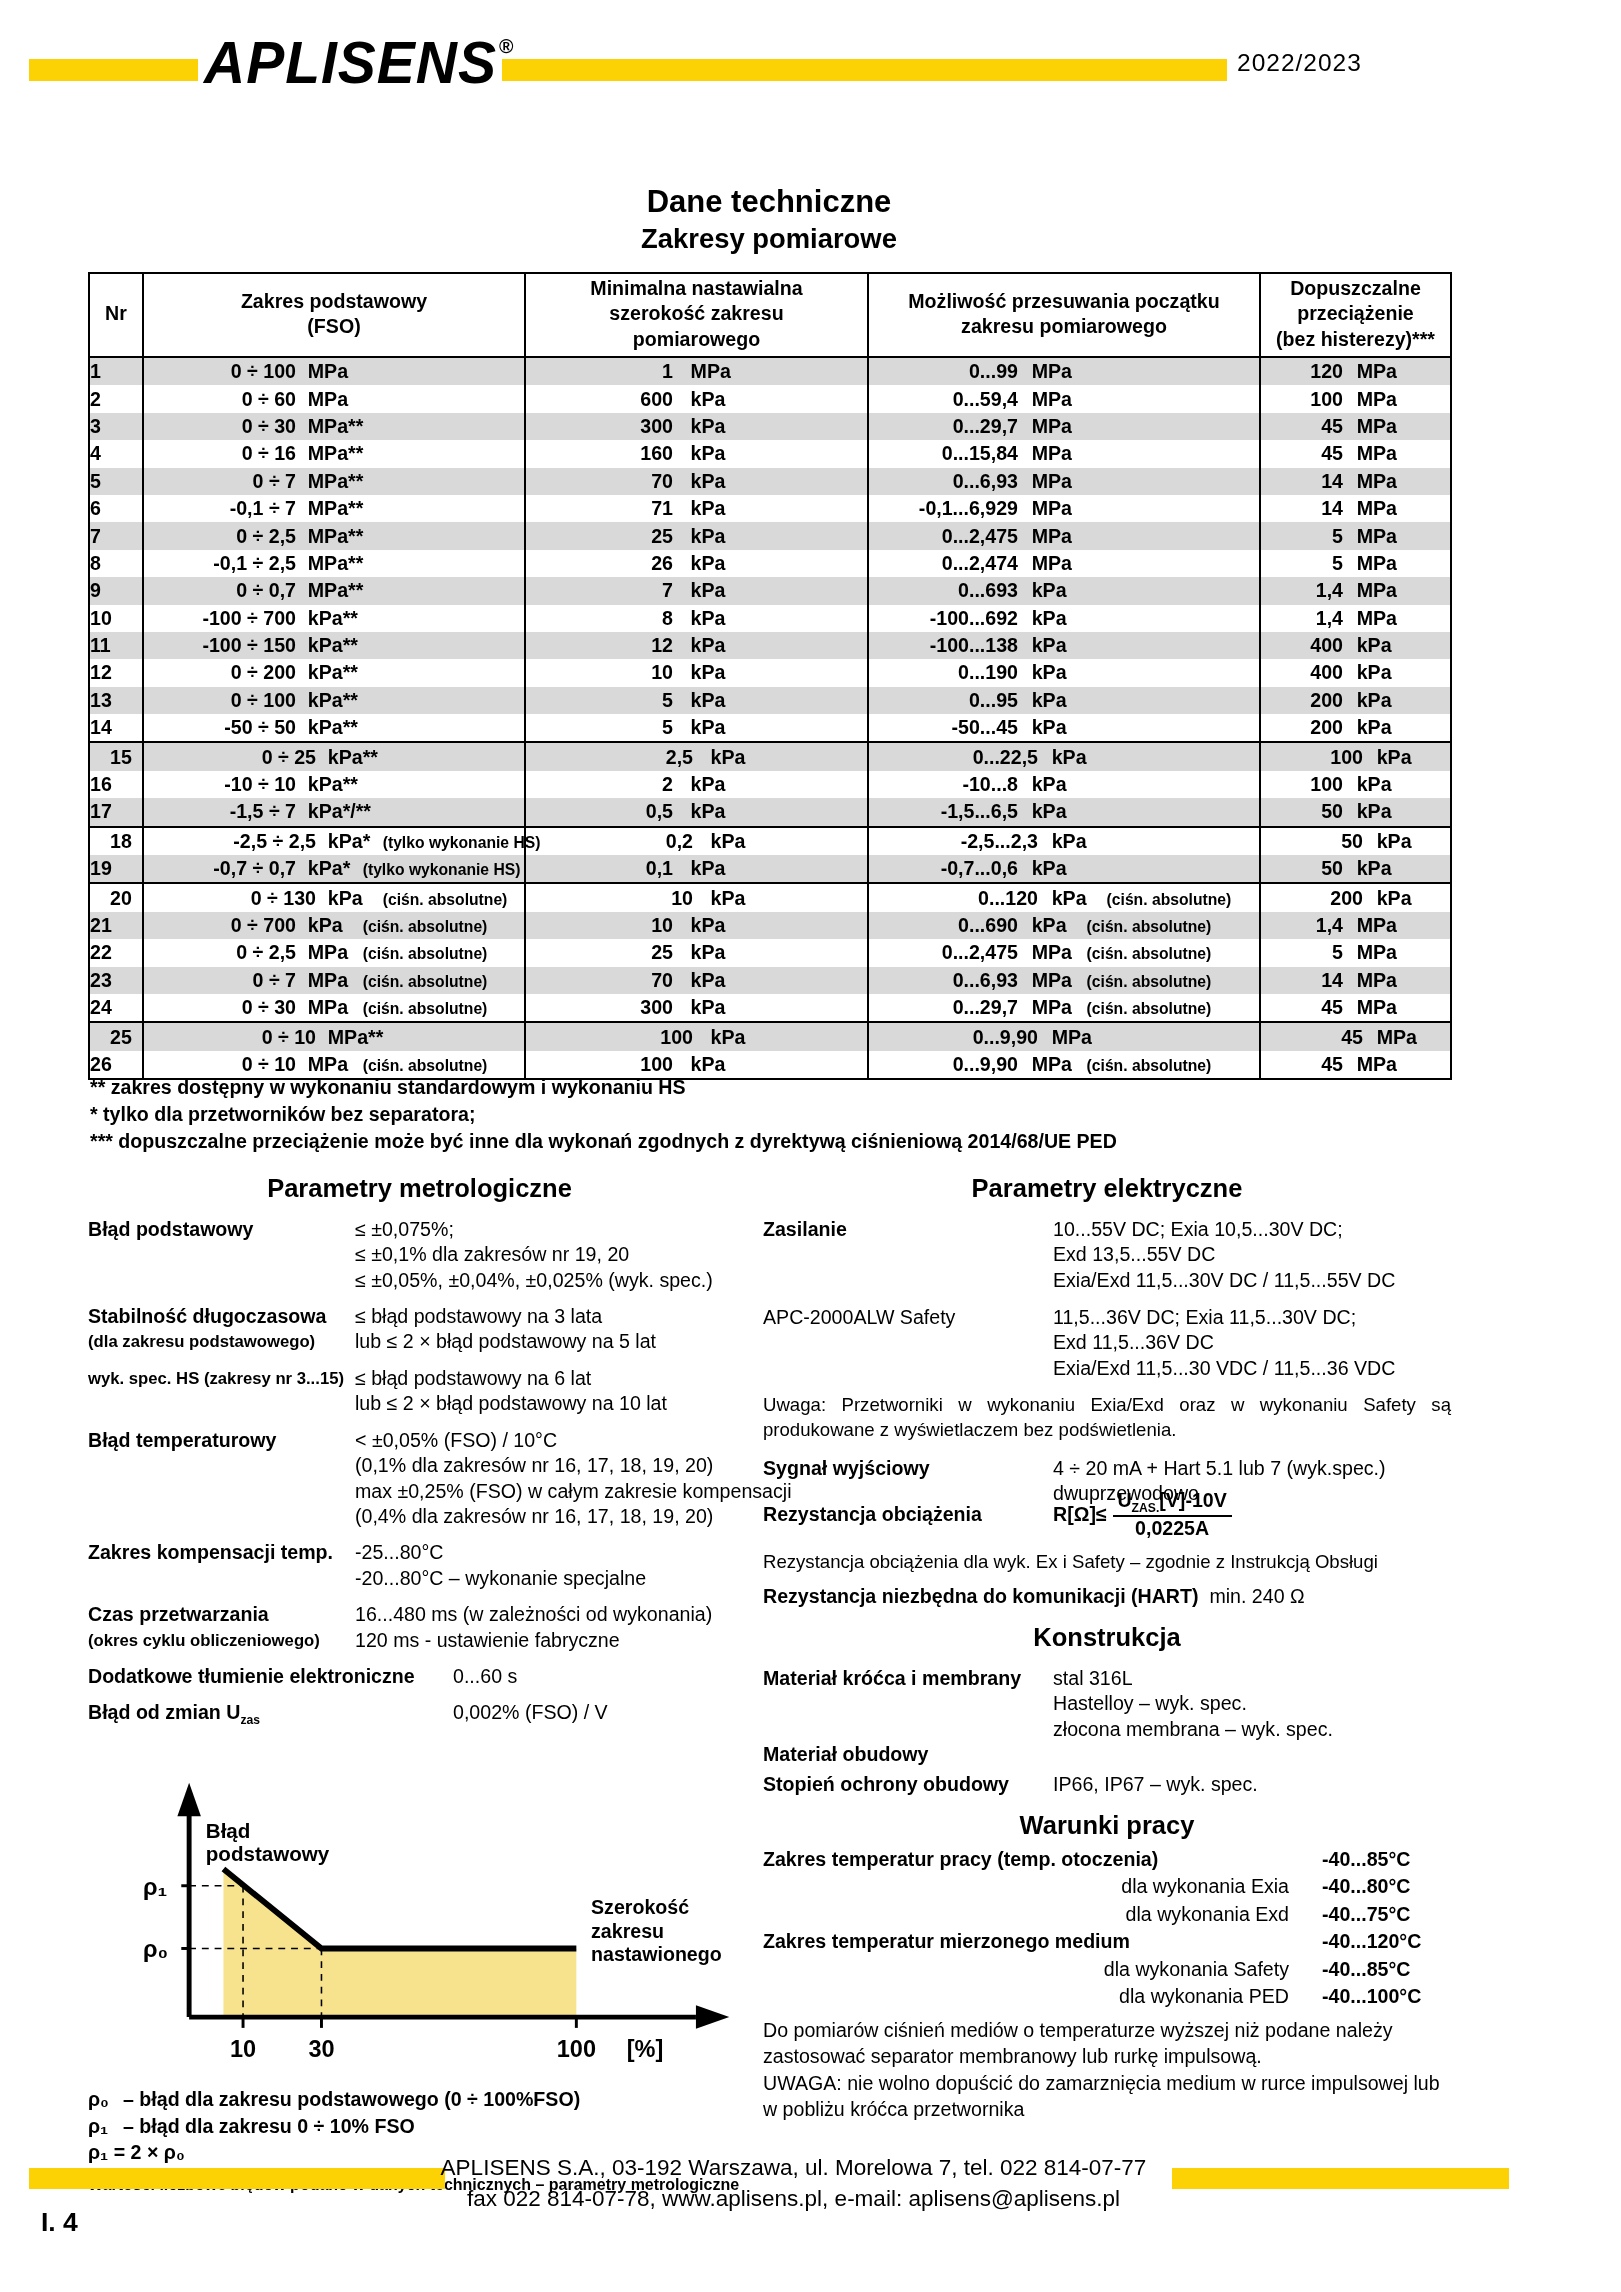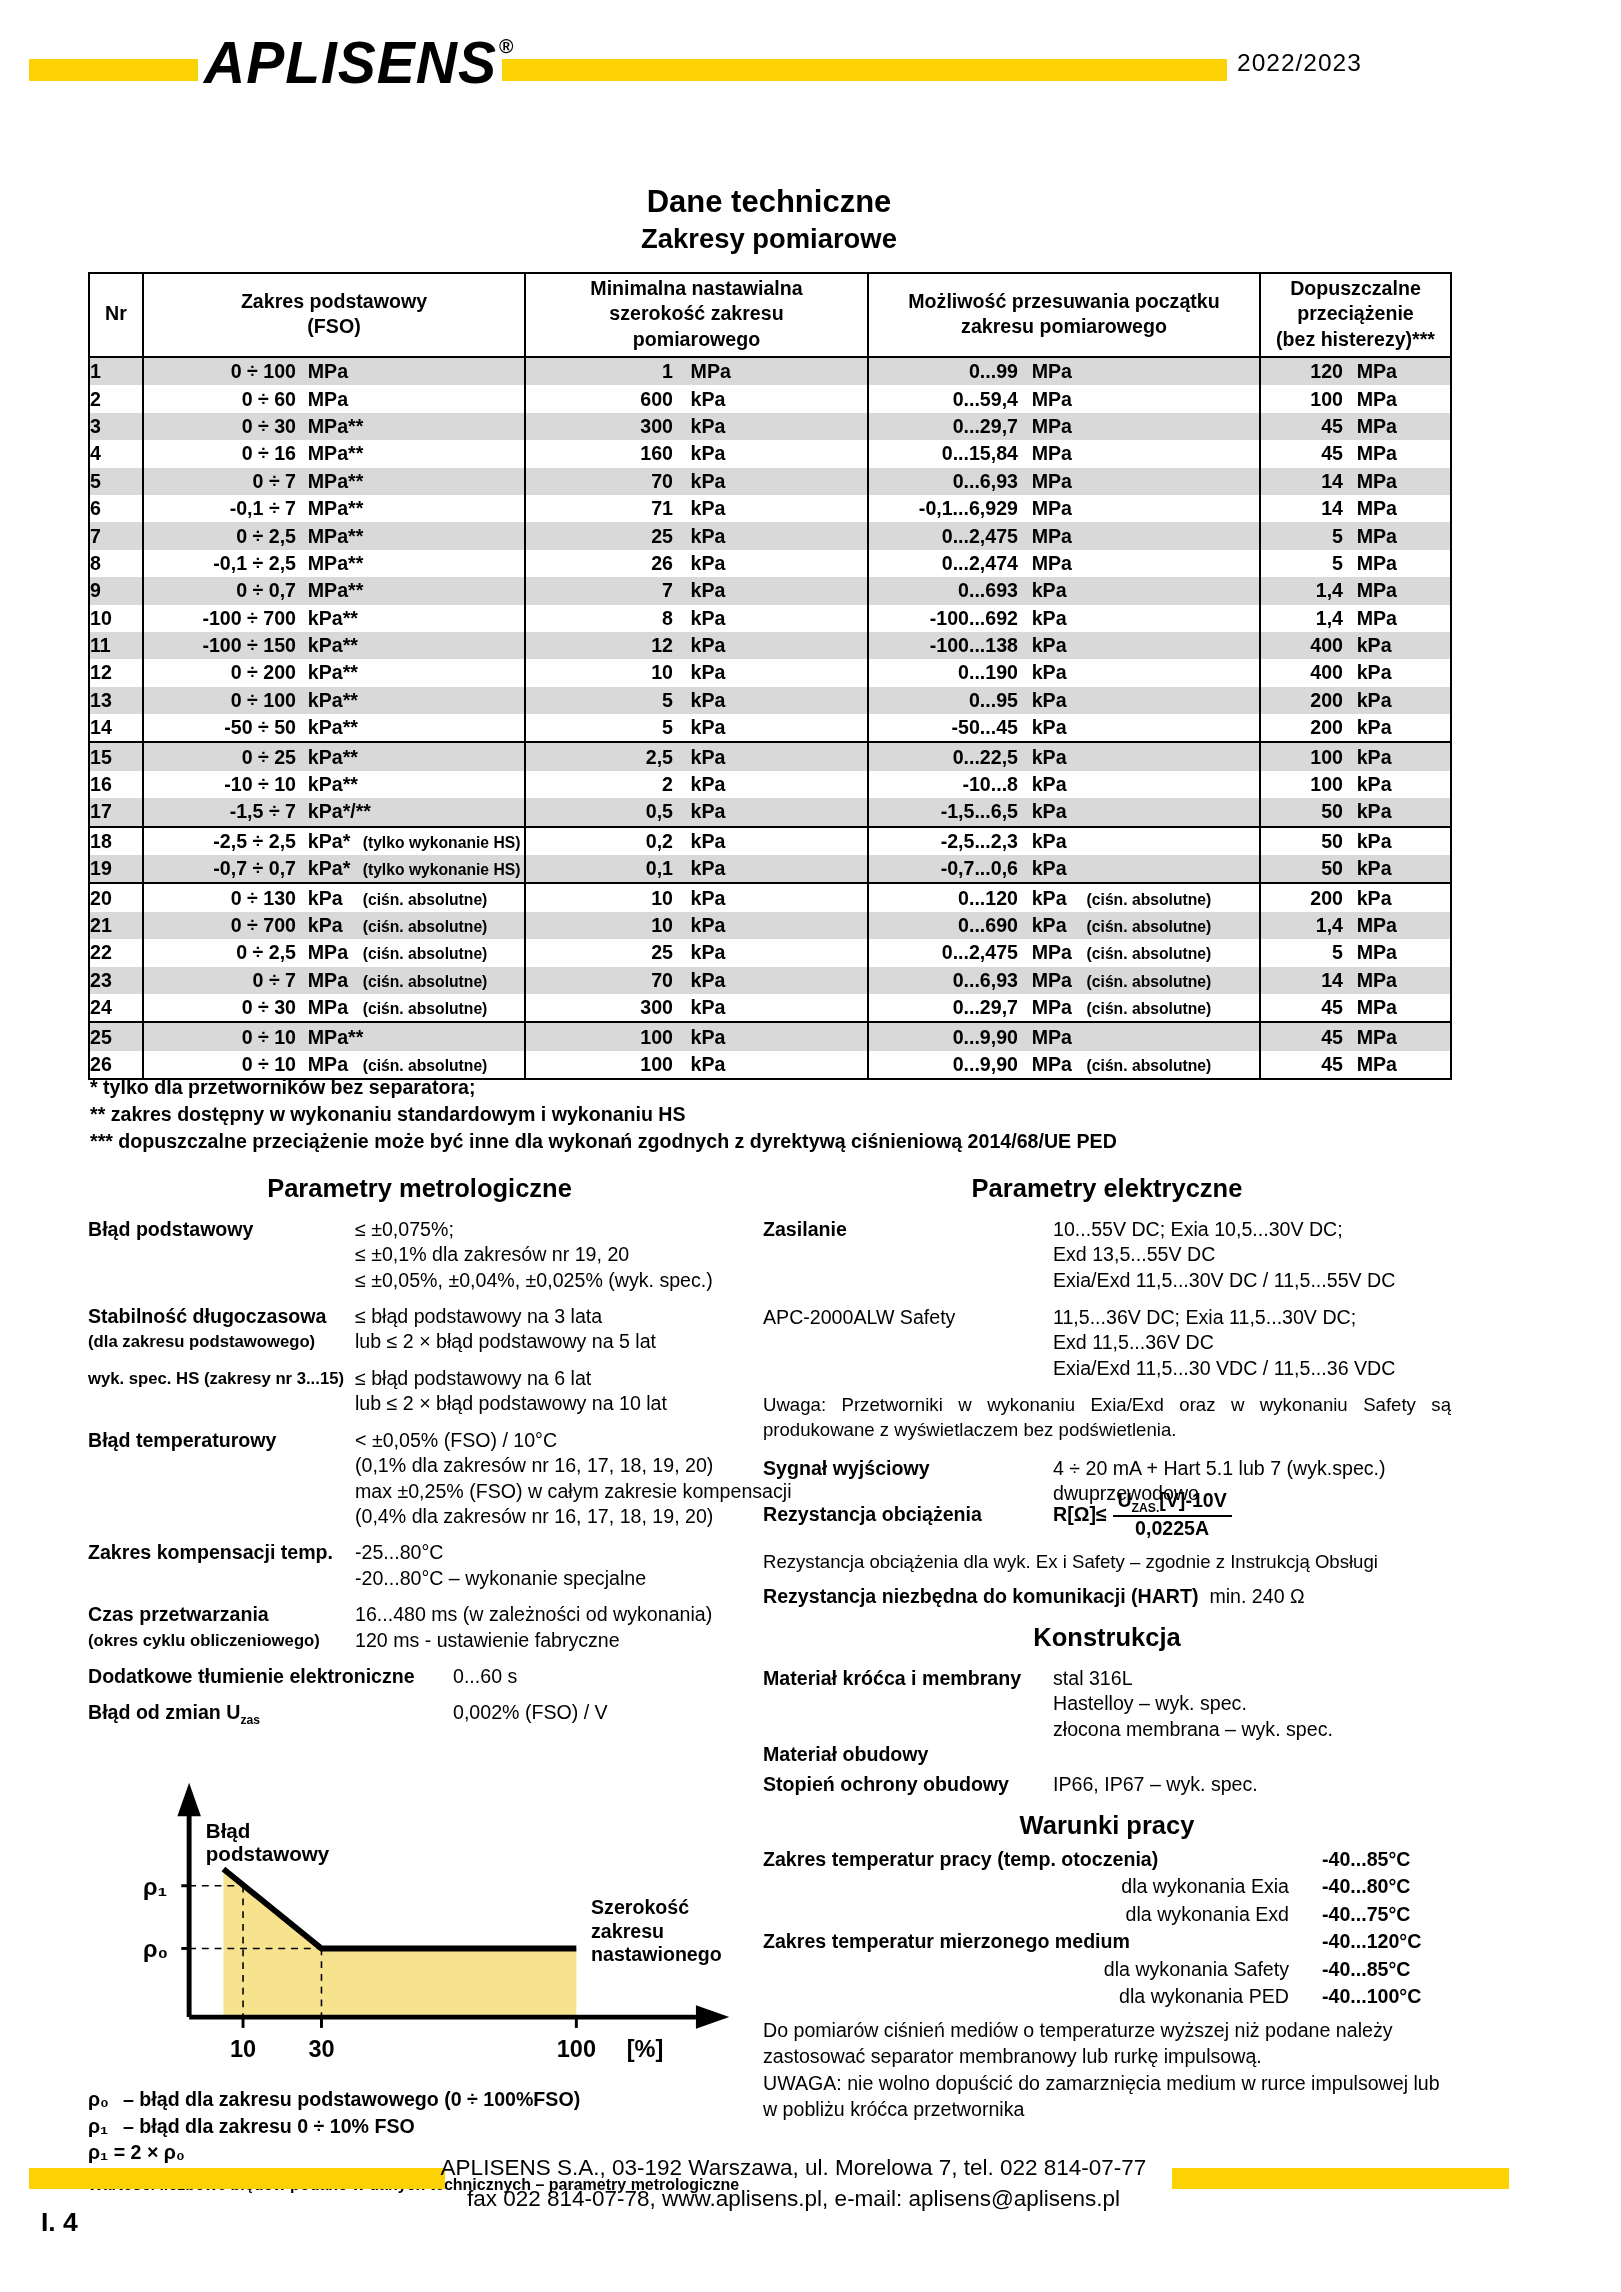--- a/index.html
+++ b/index.html
@@ -24,21 +24,21 @@
     position:absolute;left:88px;top:272px;width:1362px;
     border-collapse:collapse;table-layout:fixed;
     border:2.9px solid #000;font-size:19.6px;font-weight:700;
   }
   table.ranges th{border-right:2px solid #000;border-bottom:2px solid #000;
     text-align:center;vertical-align:middle;font-size:19.6px;font-weight:700;
     line-height:1.18;height:78px;padding:2px 3.9px;background:#fff;}
   table.ranges th:last-child,table.ranges td:last-child{border-right:none;}
   table.ranges td{border-right:2px solid #000;height:27.4px;padding:0;white-space:nowrap;overflow:visible;}
   table.ranges tr.shade td{background:var(--shade,#d9d9d9);}
-  table.ranges tr.sep td{border-top:2.9px solid #000;}
+  table.ranges tr.sep td{border-top:2.9px solid #000;padding-left:20px;}
   td.c-nr{text-align:left;padding-left:11.8px;}
   td.c-basic{padding-left:9.8px;}
   .c-basic .rng{display:inline-block;width:152px;text-align:right;}
   .c-basic .unit{display:inline-block;margin-left:11.8px;min-width:51px;text-align:left;}
   .c-basic .note,.c-shift .note{font-size:15.7px;margin-left:3.9px;}
   td.c-min{padding-left:5.9px;}
   .c-min .val{display:inline-block;width:147px;text-align:right;}
   .c-min .unit{display:inline-block;margin-left:17.6px;text-align:left;}
   td.c-shift{padding-left:17.6px;}
   .c-shift .rng{display:inline-block;width:149px;text-align:right;}
@@ -326,22 +326,22 @@
           <td class="c-nr"><span>26</span></td>
           <td class="c-basic"><span class="rng">0 ÷ 10</span><span class="unit">MPa</span><span class="note">(ciśn. absolutne)</span></td>
           <td class="c-min"><span class="val">100</span><span class="unit">kPa</span></td>
           <td class="c-shift"><span class="rng">0...9,90</span><span class="unit">MPa</span><span class="note">(ciśn. absolutne)</span></td>
           <td class="c-over"><span class="val">45</span><span class="unit">MPa</span></td>
         </tr>
       </tbody>
   </table>
 
   <div class="footnotes">
+    <div>** zakres dostępny w wykonaniu standardowym i wykonaniu HS</div>
     <div>* tylko dla przetworników bez separatora;</div>
-    <div>** zakres dostępny w wykonaniu standardowym i wykonaniu HS</div>
     <div>*** dopuszczalne przeciążenie może być inne dla wykonań zgodnych z dyrektywą ciśnieniową 2014/68/UE PED</div>
   </div>
 
   <section class="col-left">
     <h3 class="sec-title">Parametry metrologiczne</h3>
 
     <div class="entry">
       <div class="lbl">
           <div class="b">Błąd podstawowy</div>
         </div>

